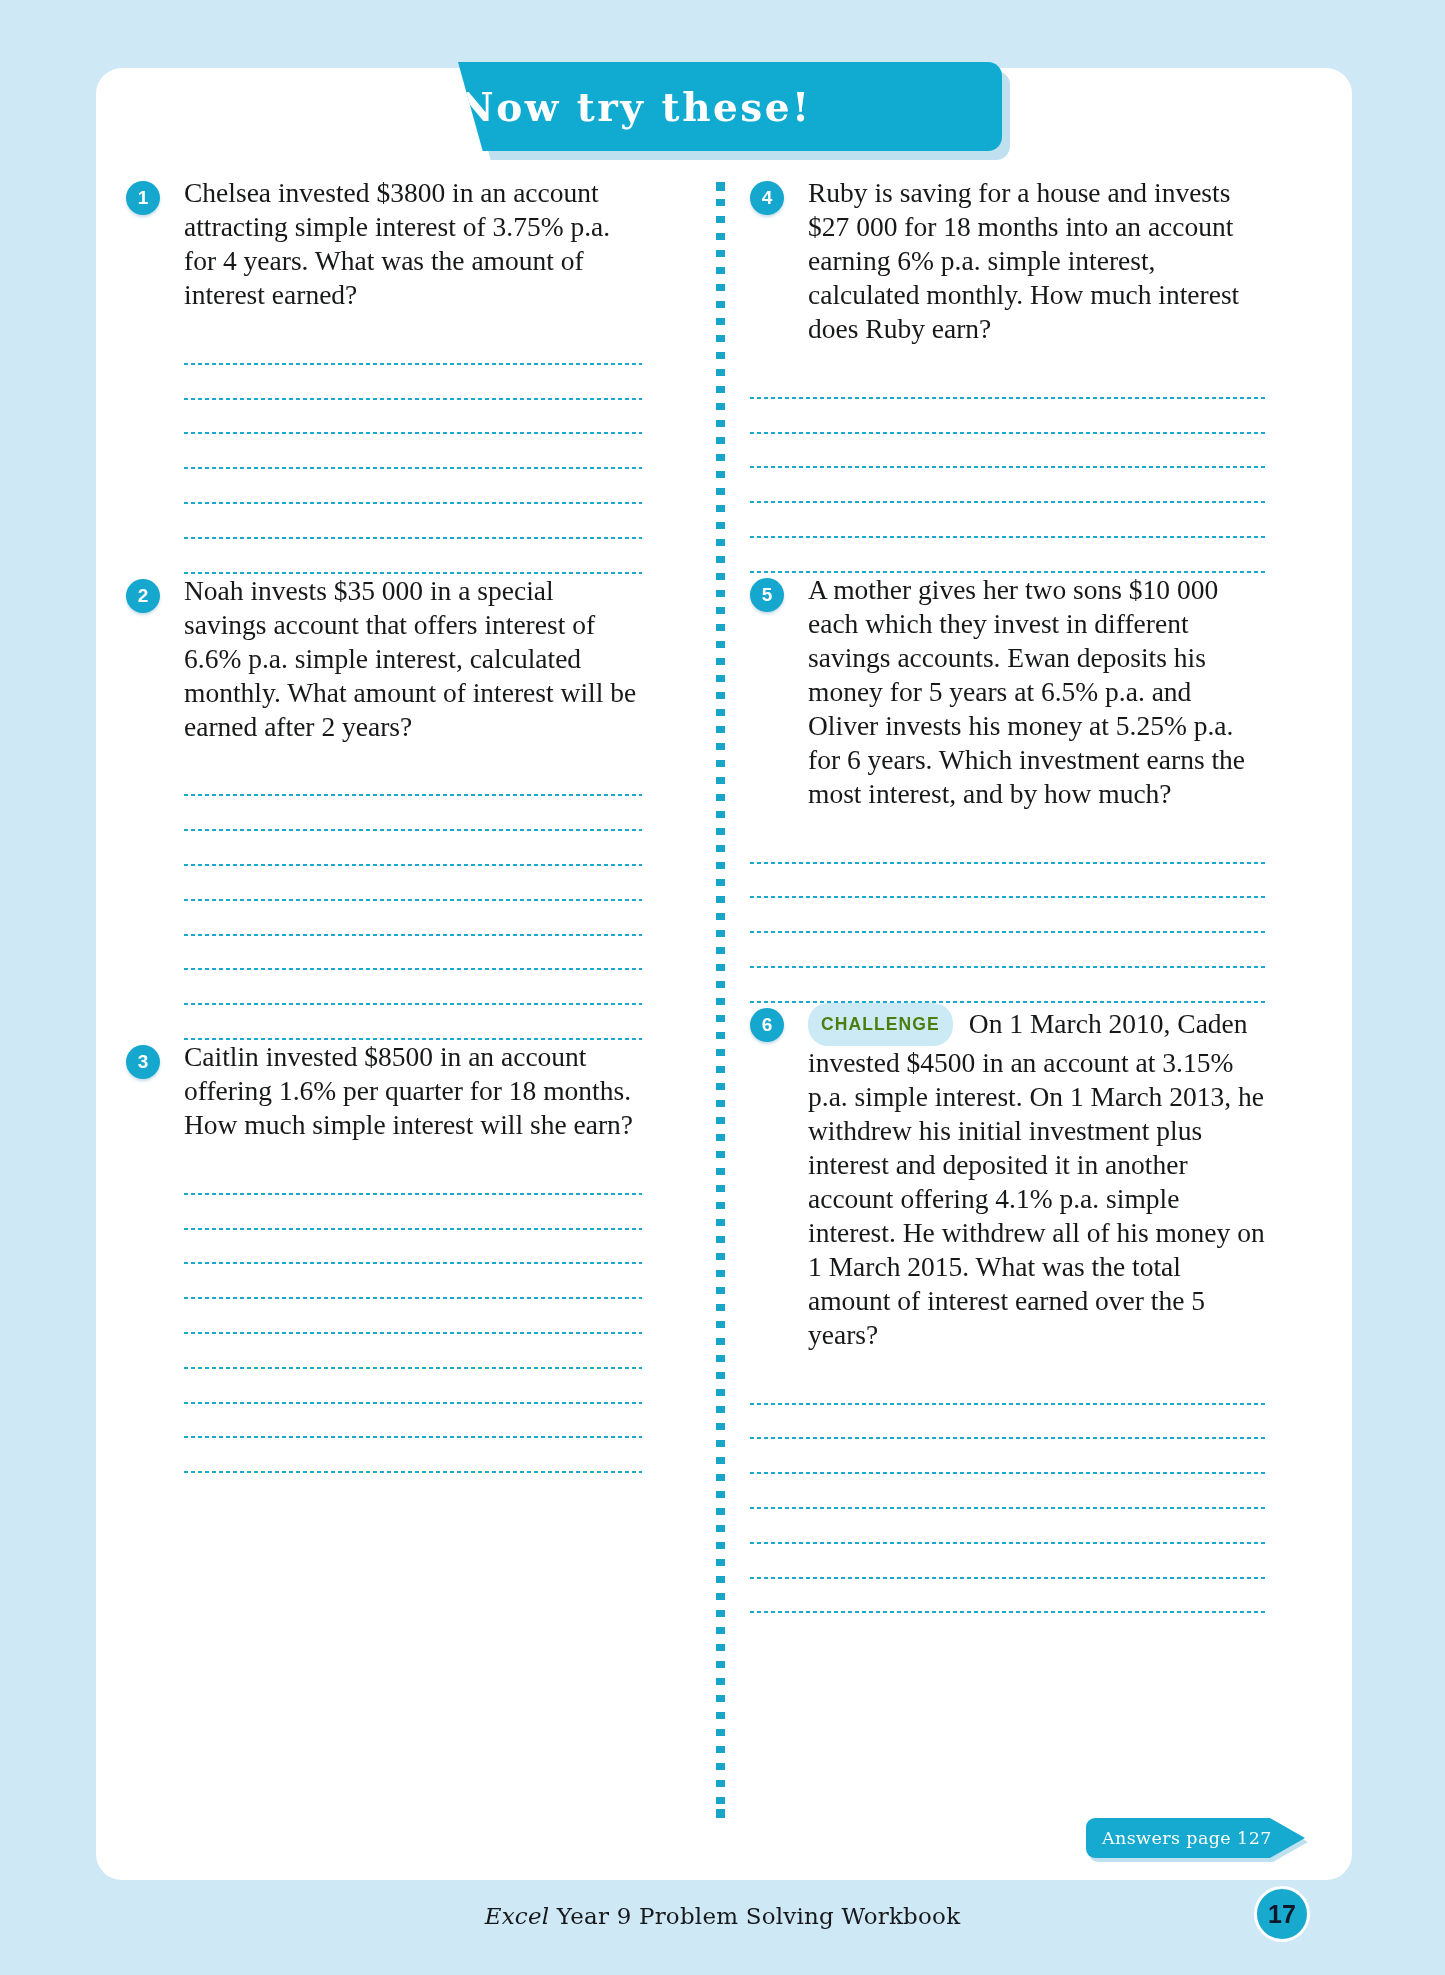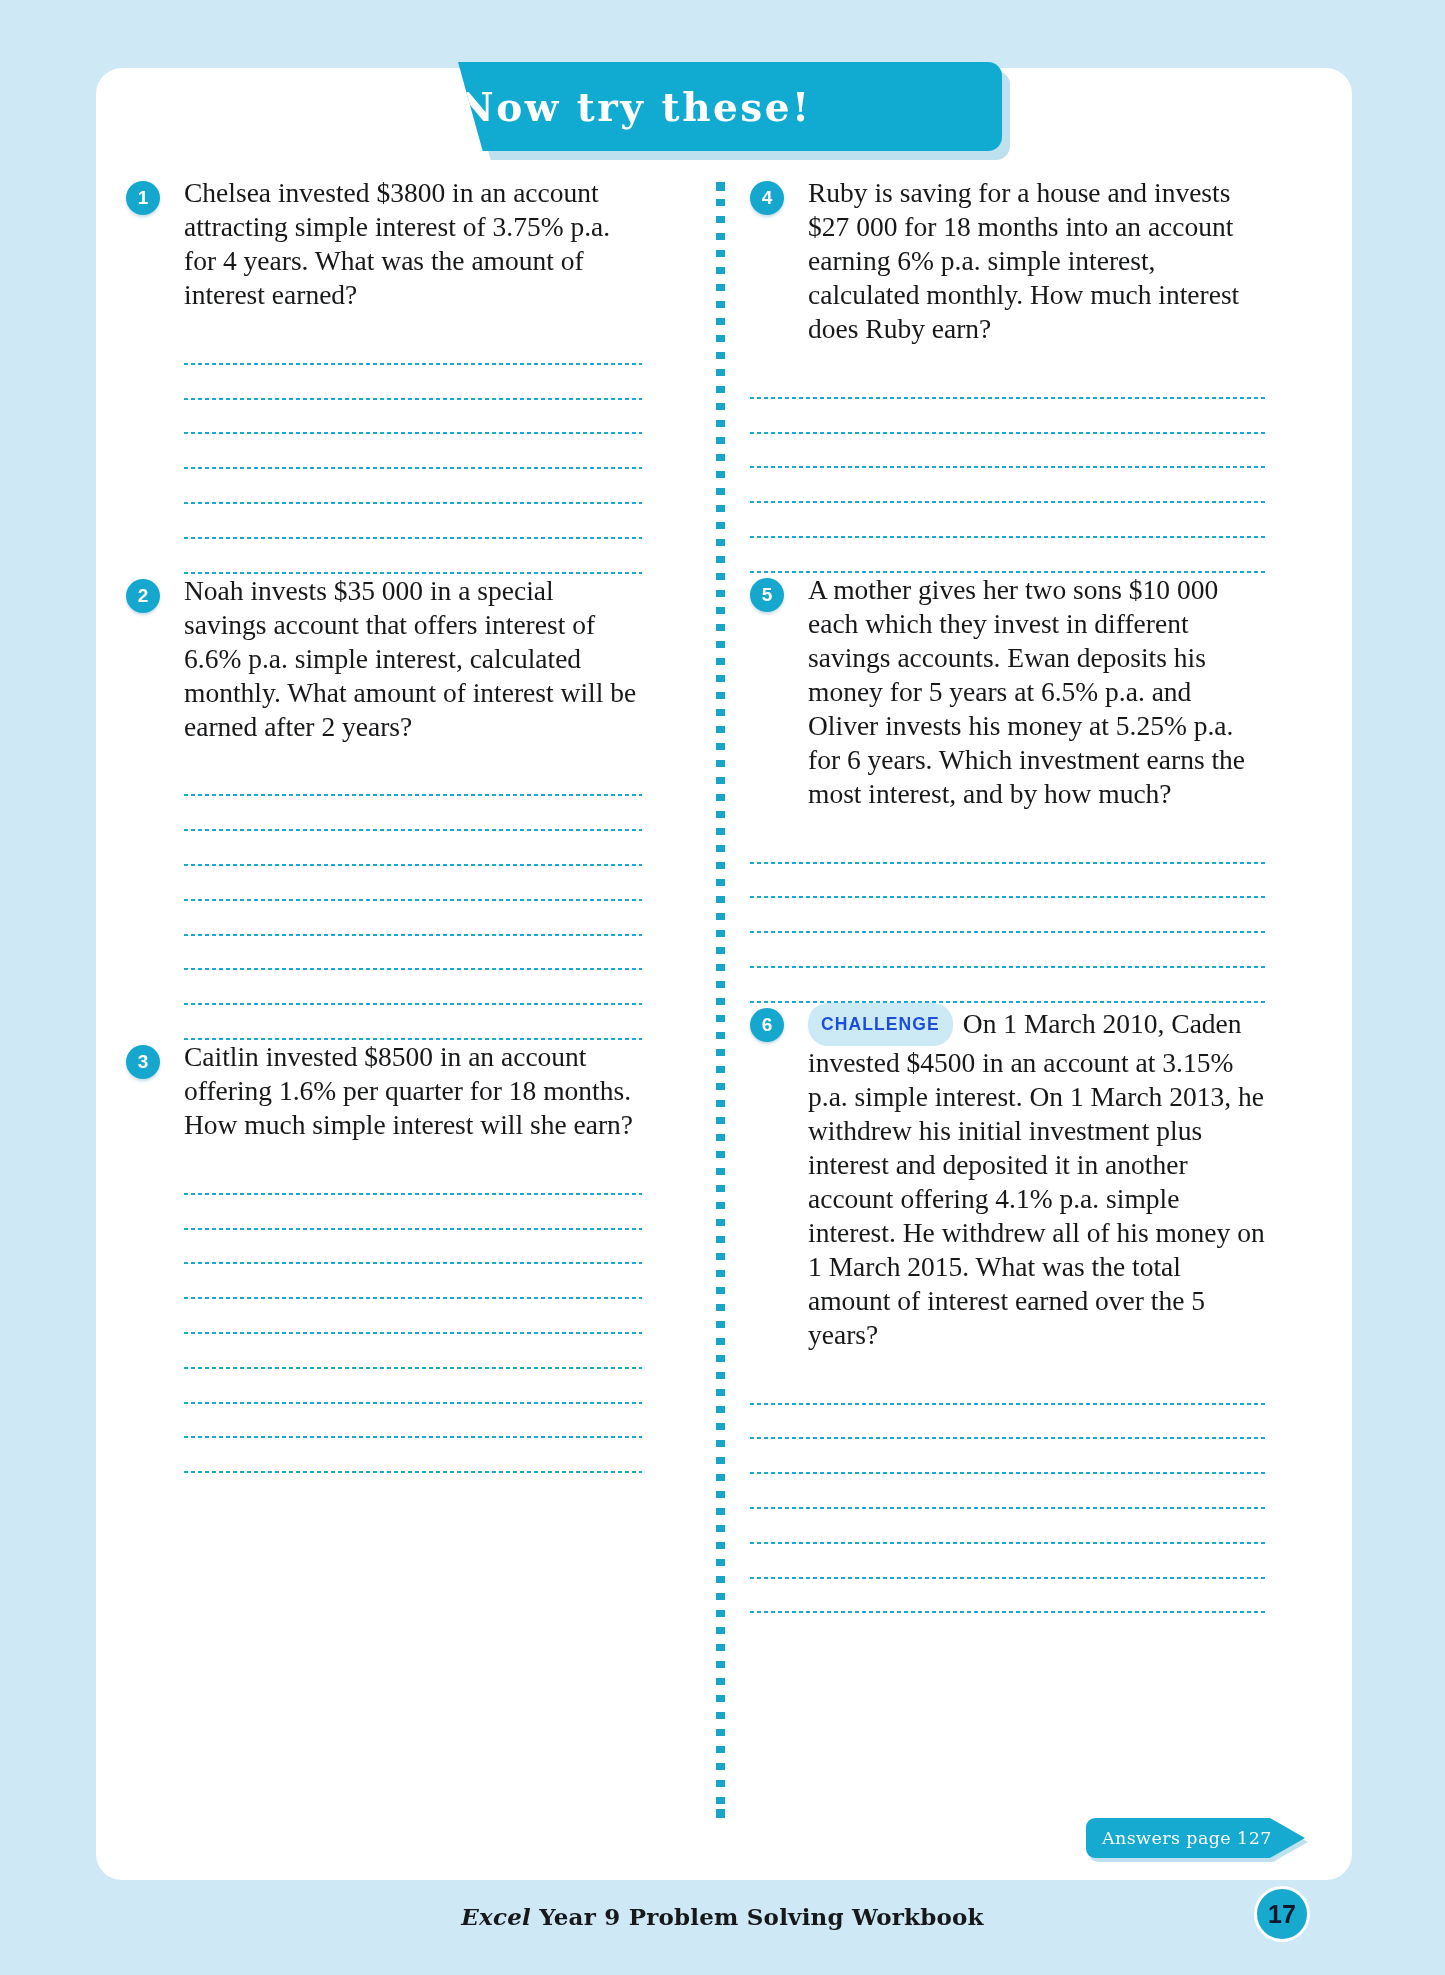--- a/index.html
+++ b/index.html
@@ -127,29 +127,29 @@
   .q-body {
     flex: 1 1 auto;
     padding-left: 24px;
     font-size: 27.5px;
     line-height: 34px;
     color: #17181a;
   }
   .challenge-badge {
     display: inline-block;
     background: #cbeaf6;
-    color: #1d4ed8;
+    color: #4d7c0f;
     font-family: "Liberation Sans", sans-serif;
     font-weight: bold;
     font-size: 17.5px;
     letter-spacing: 1.1px;
     padding: 4px 13px 5px 13px;
     border-radius: 20px;
     vertical-align: 3px;
-    margin-right: 10px;
+    margin-right: 16px;
   }
 
   
   .rules { margin-top: 18px; }
   .rule {
     height: 34.8px;
     margin-left: 58px;
     background-image: repeating-linear-gradient(
         to right,
         #1aa9cc 0px, #1aa9cc 4px,
@@ -199,21 +199,21 @@
   }
 
   
   .footer-text {
     position: absolute;
     left: 0;
     top: 1903px;
     width: 1445px;
     text-align: center;
     font-family: "DejaVu Serif", "Liberation Serif", serif;
-    font-weight: bold;
+    font-weight: normal;
     font-size: 23px;
     color: #16181b;
     letter-spacing: 0.2px;
   }
   .footer-text .brand {
     font-style: italic;
   }
   .page-badge {
     position: absolute;
     left: 1254px;

